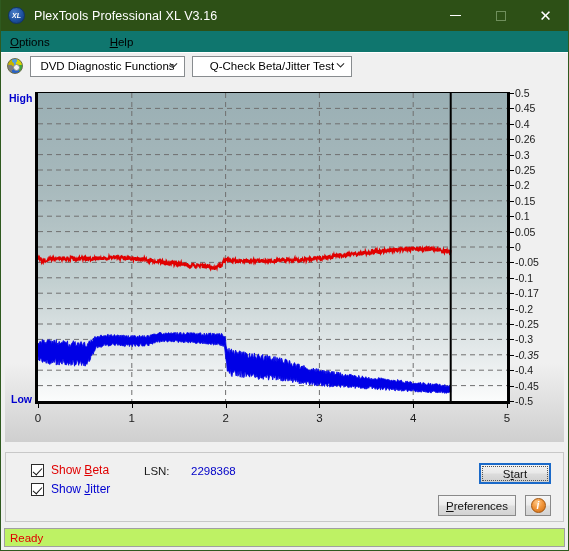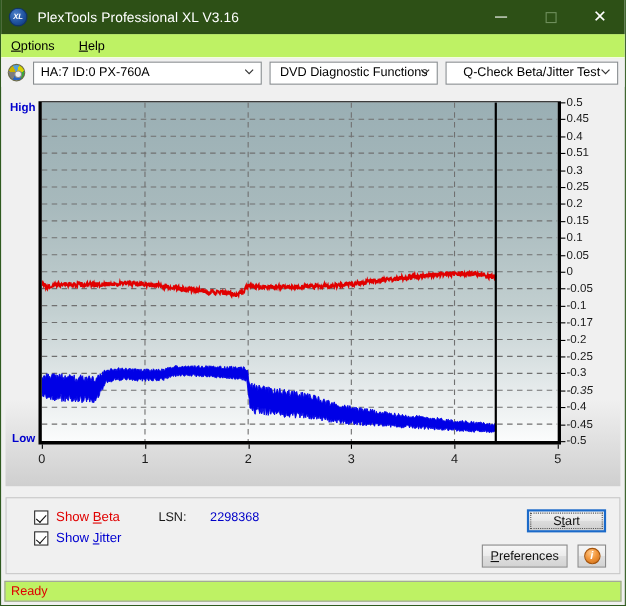--- a/index.html
+++ b/index.html
@@ -60,27 +60,28 @@
     font-size: 13px;
     line-height: 1;
   }
   .win-btn.min span { display:block; width:11px; height:1px; background:#fff; }
   .win-btn.max span { display:block; width:10px; height:10px; border:1px solid #6f8f5c; }
   .win-btn.close { font-size: 15px; }
 
   
   .menubar {
     height: 22px;
-    background: #bef264;
+    background: #0f766e;
     display: flex;
     align-items: center;
     padding-left: 7px;
     font-size: 11.5px;
     color: #000;
     border-bottom: 1px solid #ffffff;
+    gap: 38px;
   }
   .menu-item {
     padding: 2px 9px 2px 2px;
     margin-right: 11px;
     color: #000;
   }
   .menu-item u { text-decoration: underline; }
 
   
   .selrow {
@@ -307,26 +308,20 @@
     </div>
   </div>
 
   <div class="menubar">
     <div class="menu-item"><u>O</u>ptions</div>
     <div class="menu-item"><u>H</u>elp</div>
   </div>
 
   <div class="selrow">
     <div class="disc-icon"></div>
-    <div class="combo drive">
-      <span>HA:7 ID:0  PX-760A</span>
-      <svg class="arrow" viewBox="0 0 10 10">
-        <path d="M1 3 L5 7 L9 3" fill="none" stroke="#333" stroke-width="1.2"></path>
-      </svg>
-    </div>
     <div class="combo func">
       <span>DVD Diagnostic Functions</span>
       <svg class="arrow" viewBox="0 0 10 10">
         <path d="M1 3 L5 7 L9 3" fill="none" stroke="#333" stroke-width="1.2"></path>
       </svg>
     </div>
     <div class="combo test">
       <span>Q-Check Beta/Jitter Test</span>
       <svg class="arrow" viewBox="0 0 10 10">
         <path d="M1 3 L5 7 L9 3" fill="none" stroke="#333" stroke-width="1.2"></path>
@@ -367,21 +362,21 @@
           <line x1="412.72" y1="0" x2="412.72" y2="308" stroke="#000" stroke-width="2"></line>
         </svg>
     </div>
     <div id="yticks-host">
         <div class="ytick" style="top: 11px;">0.5</div>
         <div class="ytickmark" style="top: 11px;"></div>
         <div class="ytick" style="top: 26.4px;">0.45</div>
         <div class="ytickmark" style="top: 26.4px;"></div>
         <div class="ytick" style="top: 41.8px;">0.4</div>
         <div class="ytickmark" style="top: 41.8px;"></div>
-        <div class="ytick" style="top: 57.2px;">0.51</div>
+        <div class="ytick" style="top: 57.2px;">0.26</div>
         <div class="ytickmark" style="top: 57.2px;"></div>
         <div class="ytick" style="top: 72.6px;">0.3</div>
         <div class="ytickmark" style="top: 72.6px;"></div>
         <div class="ytick" style="top: 88px;">0.25</div>
         <div class="ytickmark" style="top: 88px;"></div>
         <div class="ytick" style="top: 103.4px;">0.2</div>
         <div class="ytickmark" style="top: 103.4px;"></div>
         <div class="ytick" style="top: 118.8px;">0.15</div>
         <div class="ytickmark" style="top: 118.8px;"></div>
         <div class="ytick" style="top: 134.2px;">0.1</div>

